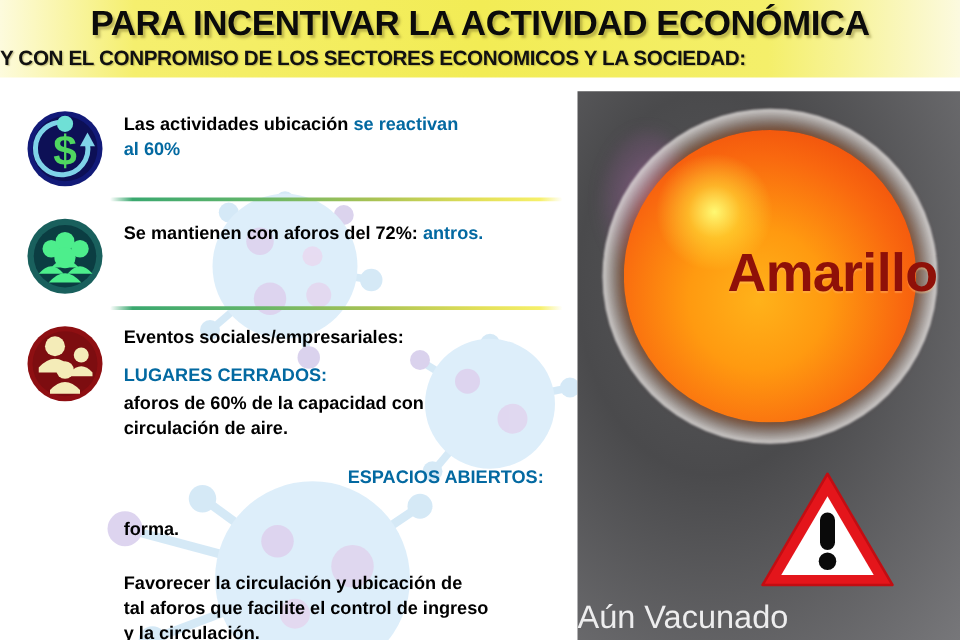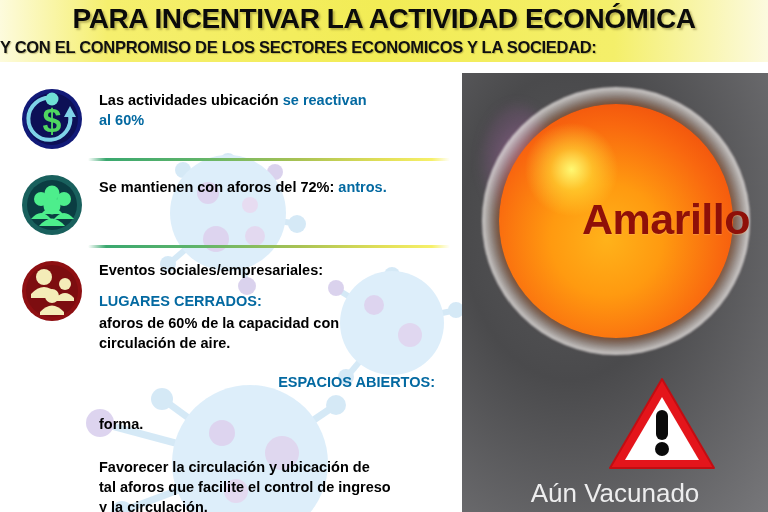--- a/index.html
+++ b/index.html
@@ -72,21 +72,21 @@
     background:radial-gradient(ellipse at 60% 50%, rgba(196,120,190,.55) 0%, rgba(170,90,170,.22) 50%, rgba(150,80,160,0) 100%);
     filter:blur(6px);
   }
   .sphere-label{
     position:absolute;left:0;top:108px;width:268px;text-align:right;
     font-size:43px;font-weight:bold;color:#8f1008;letter-spacing:-0.5px;
     text-shadow:0 1px 1px rgba(255,190,120,.4);
   }
   .warn-tri{position:absolute;left:145px;top:303px;width:110px;height:96px;}
   .r-line1{
-    position:absolute;left:0;top:405px;width:306px;text-align:center;
+    position:absolute;left:0;top:405px;width:306px;
     font-size:26px;color:#ededee;font-weight:normal;
   }
   .r-line2{
     position:absolute;left:0;top:435px;width:306px;text-align:center;
     font-size:47px;color:#fbfbfb;font-weight:normal;letter-spacing:-0.5px;
   }
 </style>
 </head>
 <body>
 

